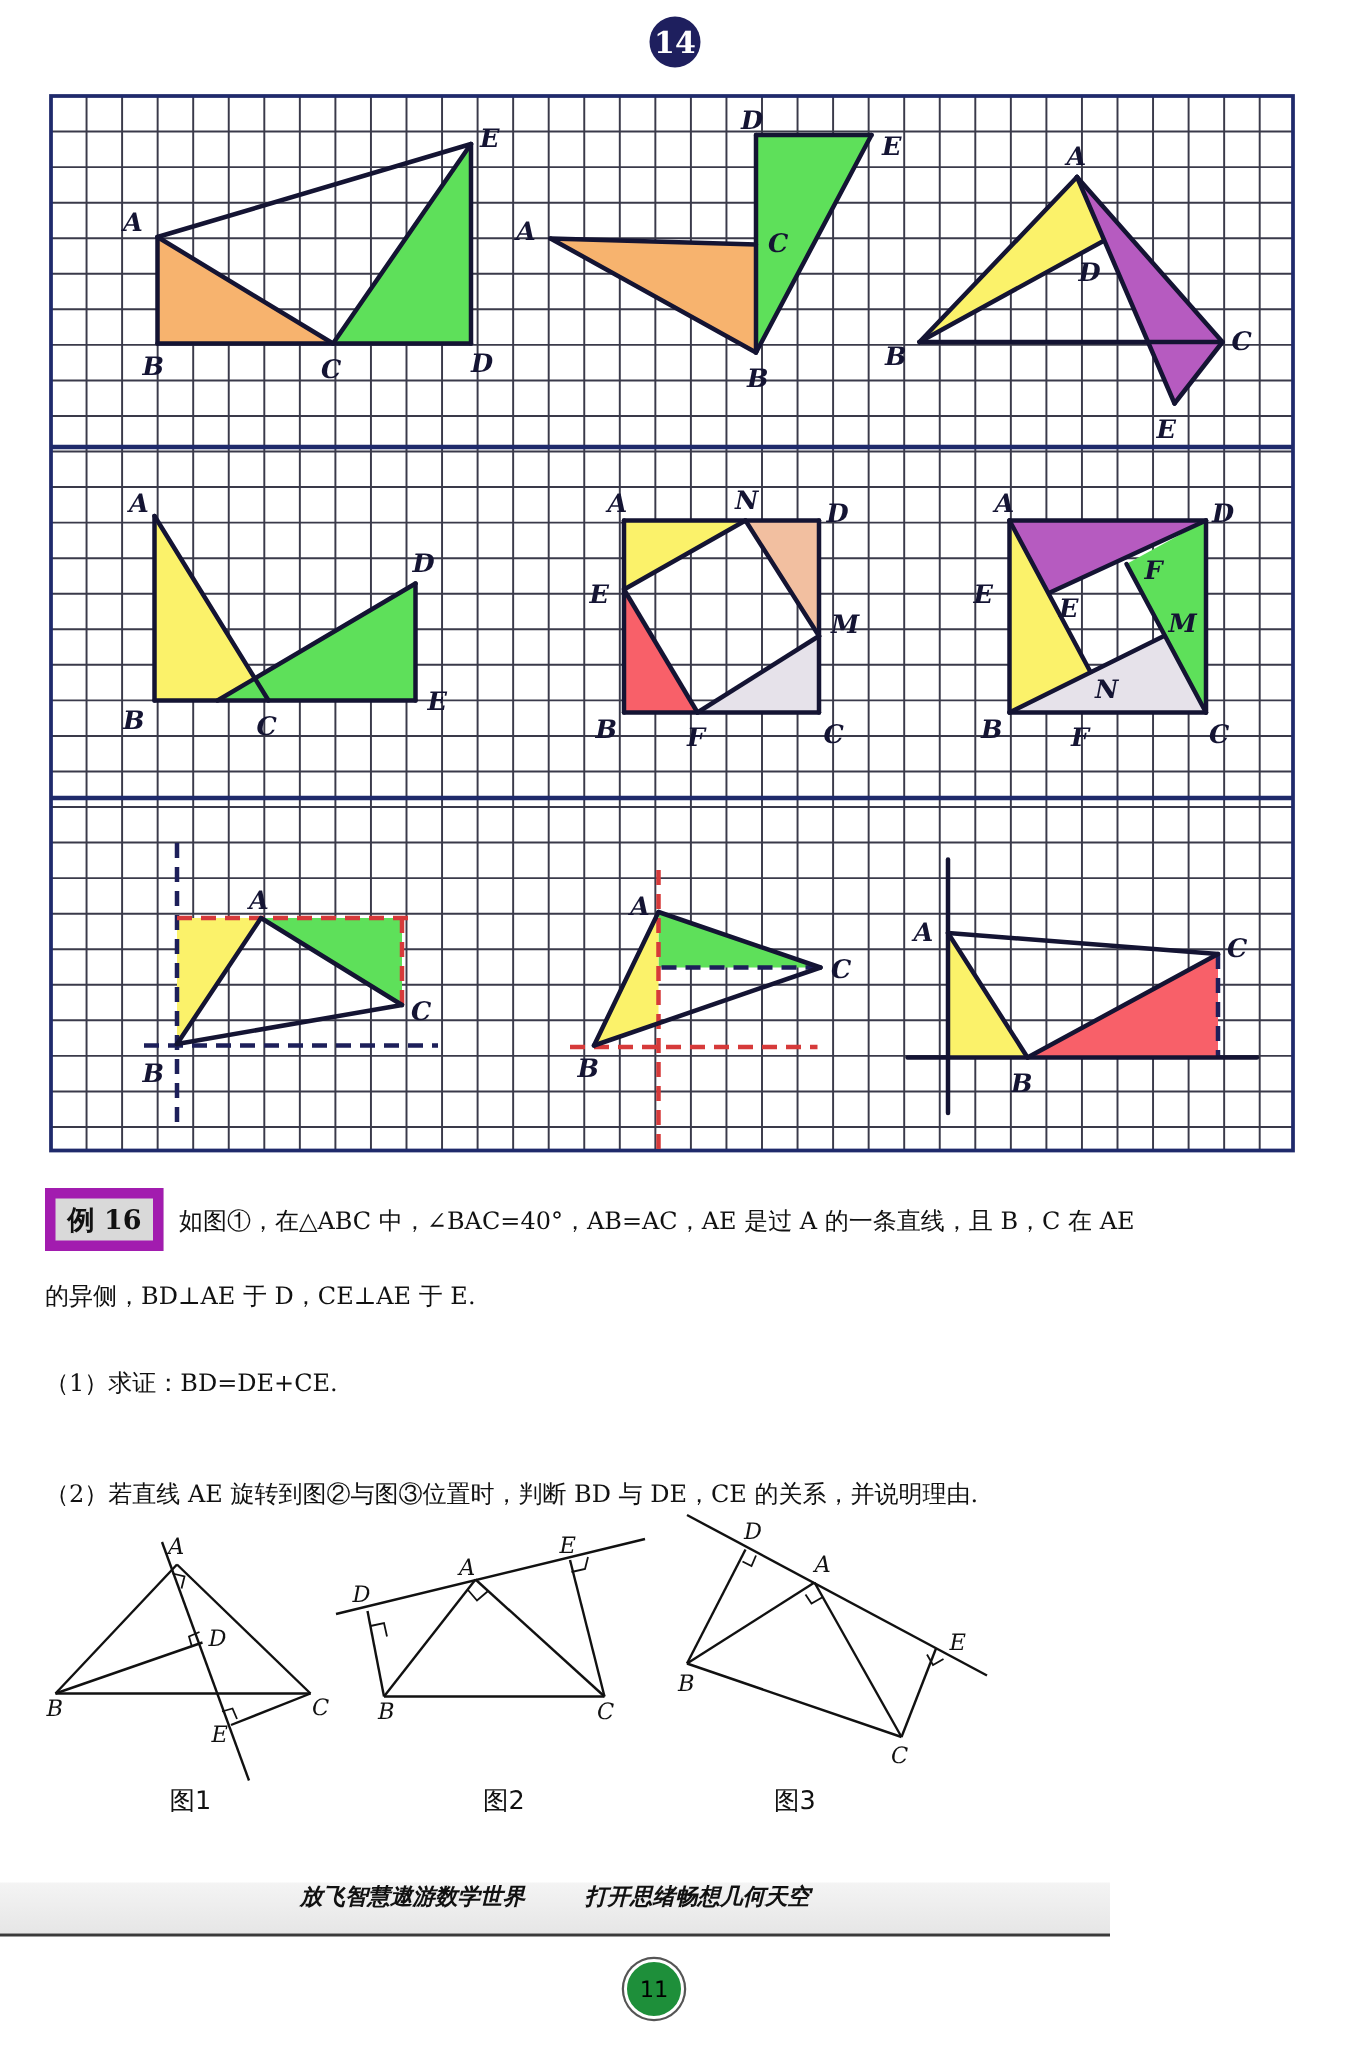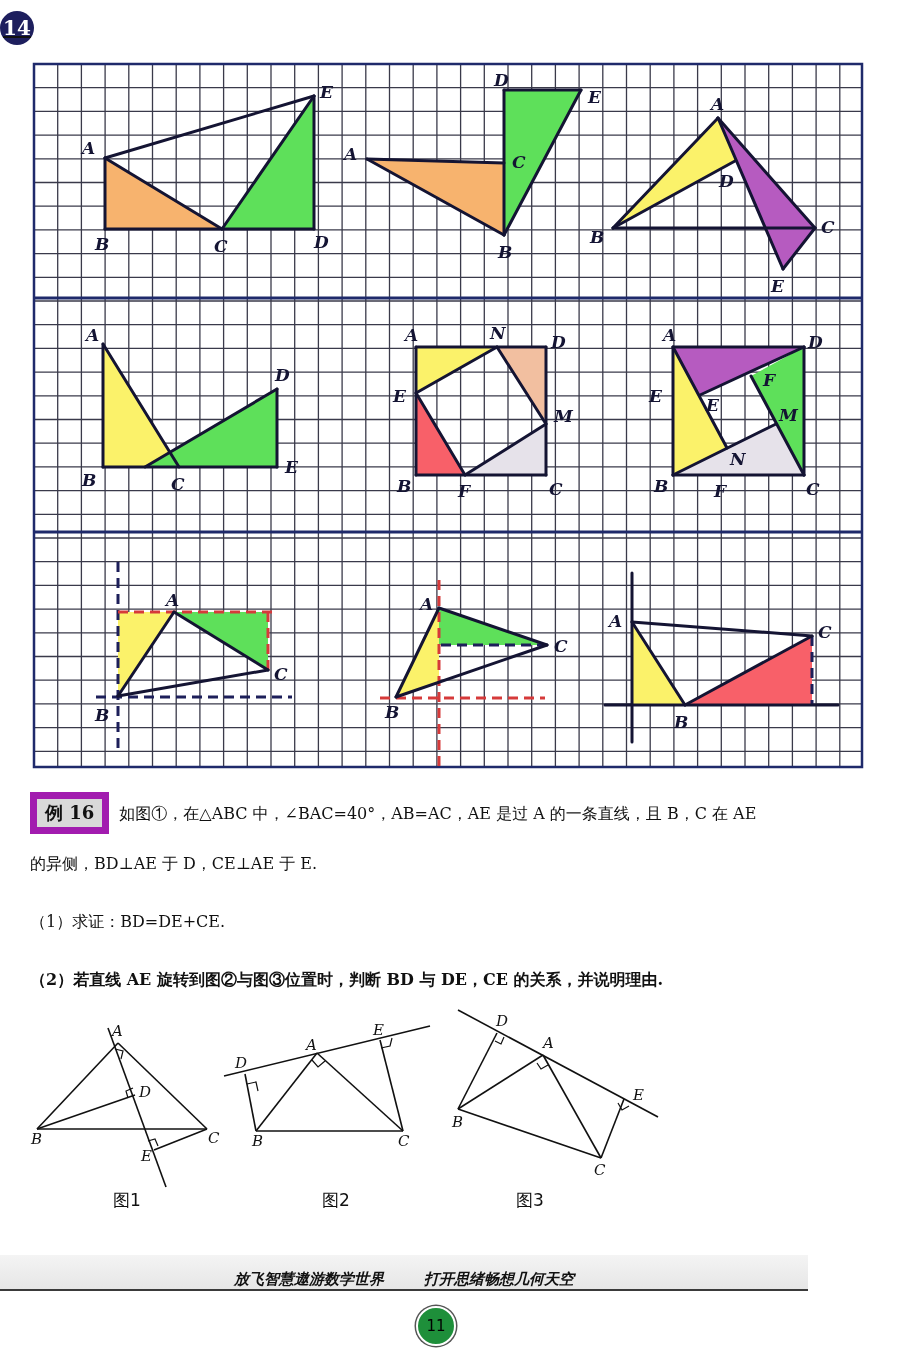--- a/index.html
+++ b/index.html
@@ -1,33 +1,33 @@
 <!DOCTYPE html>
 <html><head>
 <meta charset="utf-8">
 <style>
   html, body { margin: 0; padding: 0; background: #ffffff; }
   body { width: 900px; height: 1369px; position: relative; overflow: hidden;
          font-family: "DejaVu Serif", "Liberation Serif", serif; color: #111; }
   .title-bar { position: absolute; left: 0; top: 0; width: 900px; height: 56px;
-               display: flex; align-items: center; gap: 14px; text-decoration: underline; }
+               display: flex; align-items: center; justify-content: center; gap: 14px; }
   .title-num { width: 34px; height: 34px; border-radius: 50%; background: #1e1f5e;
                color: #fff; font-family: "DejaVu Serif", serif; font-weight: bold;
                font-size: 20px; display: flex; align-items: center; justify-content: center; }
   .title-text { font-family: "DejaVu Sans", sans-serif; font-weight: bold; font-size: 26px;
                 letter-spacing: 4px; color: #111; }
   .grid-svg { position: absolute; left: 0; top: 0; }
   .example { position: absolute; left: 30px; top: 790px; width: 850px; }
   .ex-line { position: absolute; left: 0; font-size: 16px; white-space: nowrap;
              font-family: "DejaVu Serif", serif; }
   .ex-badge { display: inline-block; background: #d9d9d9; border: 7px solid #a21caf;
               font-weight: bold; font-size: 18px; padding: 2px 8px; margin-right: 10px; }
-  .footer-band { position: absolute; left: 0; top: 1255px; width: 808px; height: 34px;
+  .footer-band { position: absolute; left: 0; top: 1255px; width: 740px; height: 34px;
                  background: linear-gradient(#f4f4f4, #e6e6e6); border-bottom: 2px solid #3a3a3a;
-                 display: flex; align-items: flex-end; justify-content: center; gap: 40px;
+                 display: flex; align-items: flex-start; justify-content: center; gap: 40px;
                  font-family: "DejaVu Serif", serif; font-style: italic; font-weight: bold;
                  font-size: 15px; color: #111; }
   .page-num { position: absolute; left: 416px; top: 1306px; width: 36px; height: 36px;
               border-radius: 50%; background: #1e8f3a; border: 2px solid #fff;
               box-shadow: 0 0 0 1.5px #555; color: #000000; font-size: 15px;
               display: flex; align-items: center; justify-content: center;
               font-family: "DejaVu Sans", sans-serif; }
 </style>
 </head>
 <body>
@@ -251,21 +251,21 @@
       <text x="674" y="728" font-family="DejaVu Serif, serif" font-size="17" font-weight="bold" font-style="italic" fill="#141433">B</text>
     </g>
   </svg>
 
 <div class="example">
   <div class="ex-line" style="top:2px;">
     <span class="ex-badge">例 16</span><span>如图①，在△ABC 中，∠BAC=40°，AB=AC，AE 是过 A 的一条直线，且 B，C 在 AE</span>
   </div>
   <div class="ex-line" style="top:64px;">的异侧，BD⊥AE 于 D，CE⊥AE 于 E.</div>
   <div class="ex-line" style="top:122px;">（1）求证：BD=DE+CE.</div>
-  <div class="ex-line" style="top:180px;font-weight:bold;">（2）若直线 AE 旋转到图②与图③位置时，判断 BD 与 DE，CE 的关系，并说明理由.</div>
+  <div class="ex-line" style="top:196px;">（2）若直线 AE 旋转到图②与图③位置时，判断 BD 与 DE，CE 的关系，并说明理由.</div>
 </div>
 
 <svg class="grid-svg" id="fig-svg" width="900" height="1240">
     <g>
       <line x1="37" y1="1129" x2="118" y2="1043" stroke="#111" stroke-width="1.6"></line>
       <line x1="118" y1="1043" x2="207" y2="1129" stroke="#111" stroke-width="1.6"></line>
       <line x1="37" y1="1129" x2="207" y2="1129" stroke="#111" stroke-width="1.6"></line>
       <line x1="108" y1="1028" x2="166" y2="1187" stroke="#111" stroke-width="1.6"></line>
       <line x1="37" y1="1129" x2="135" y2="1095" stroke="#111" stroke-width="1.6"></line>
       <line x1="154" y1="1150" x2="207" y2="1129" stroke="#111" stroke-width="1.6"></line>

